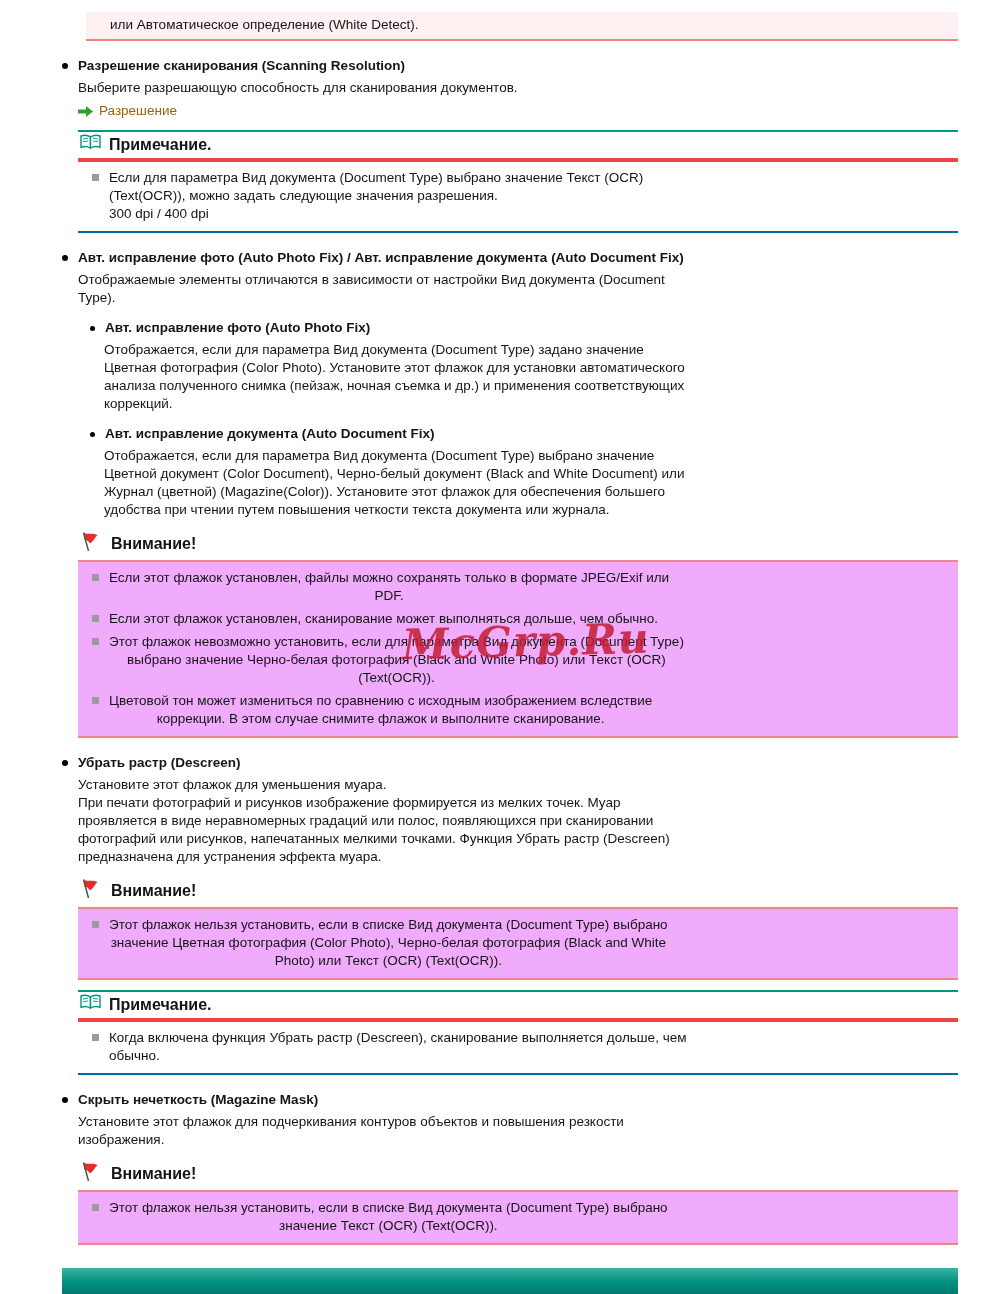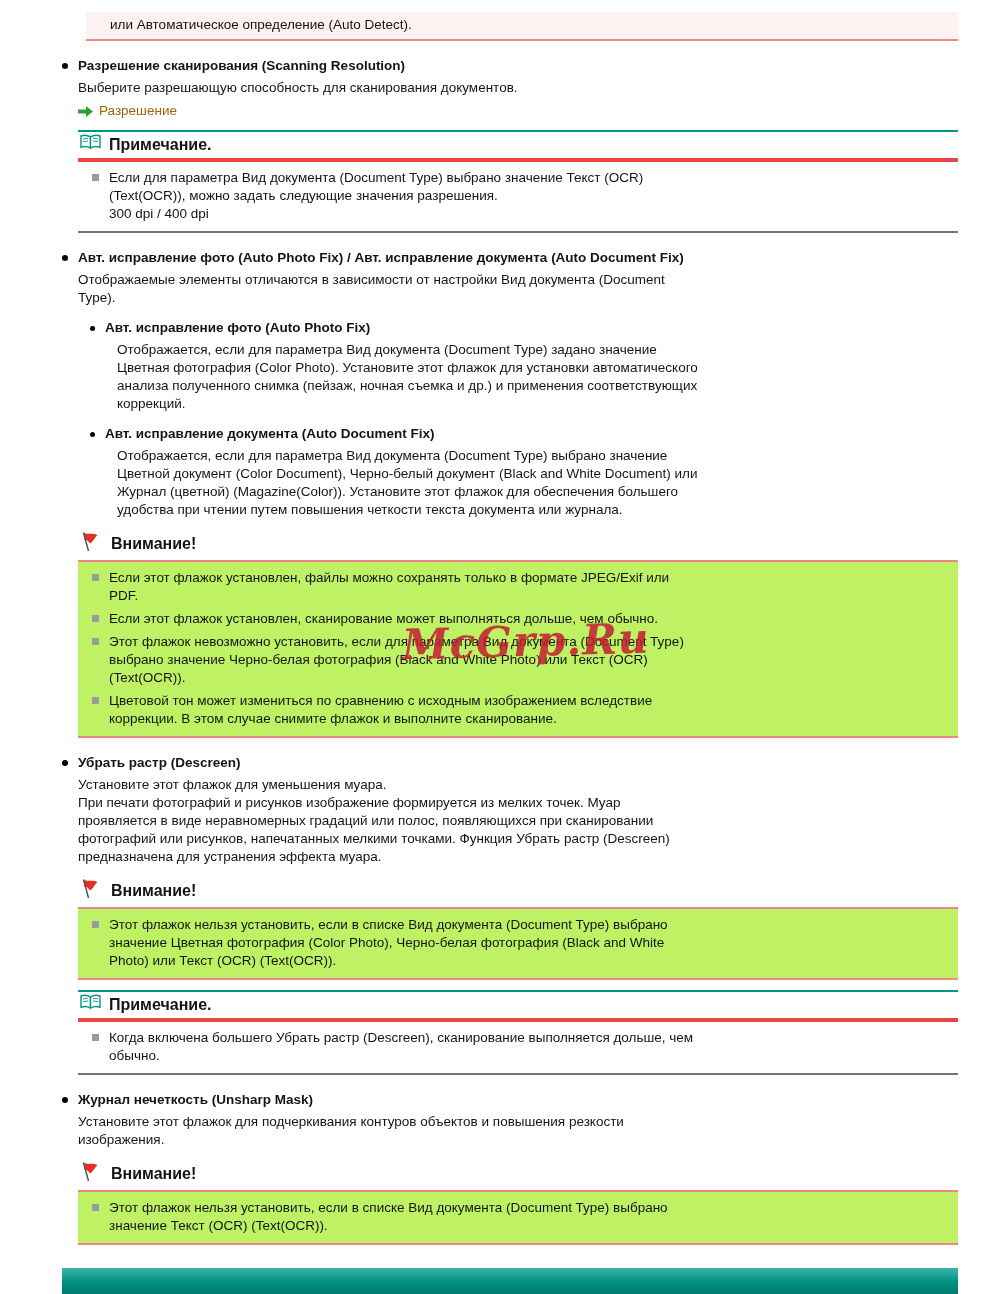--- a/index.html
+++ b/index.html
@@ -19,33 +19,33 @@
 
   .sec { margin-top:16px; }
   .sec-head { display:flex; align-items:flex-start; gap:10px; }
   .dot { flex:none; width:6px; height:6px; border-radius:50%; background:#000; margin-top:6px; }
   .dot.sm { width:5px; height:5px; margin-top:7px; }
   .sec-head .h { font-weight:bold; }
   .sec-body { margin-left:16px; }
   .sec-body > p { margin-top:4px; }
 
   .subsec { margin-top:12px; margin-left:12px; }
-  .subsec .sub-body { margin-left:27px; margin-top:4px; }
+  .subsec .sub-body { margin-left:14px; margin-top:4px; }
 
   .link-row { display:flex; align-items:center; gap:6px; margin-top:5px; }
   .green-link { color:#a16207; text-decoration:none; cursor:pointer; }
   .arr { display:inline-flex; }
 
   .nwbox { margin:10px 0 4px 0; }
   .bx-title { display:flex; align-items:center; gap:8px; font-size:16px; line-height:20px;
               font-weight:bold; padding:2px 0 3px 2px; }
   .note .bx-title { border-top:2px solid #009980; border-bottom:4px solid #ef4444; }
   .warn .bx-title { border-bottom:2px solid #ef8686; }
-  .bx-content { padding:7px 12px 8px 14px; border-bottom:2px solid #737373; }
-  .warn .bx-content { background:#bef264; border-bottom-color:#ef8686; }
+  .bx-content { padding:7px 12px 8px 14px; border-bottom:2px solid #0369a1; }
+  .warn .bx-content { background:#f0abfc; border-bottom-color:#ef8686;text-align:center; }
 
   .sq-item { display:flex; gap:10px; align-items:flex-start; }
   .sq-item + .sq-item { margin-top:5px; }
   .sq { flex:none; width:7px; height:7px; background:#9b9b9b; margin-top:5px; }
 
   .watermark { position:absolute; left:402px; top:618px;
                font-family:"DejaVu Serif","Liberation Serif",serif; font-style:italic;
                font-weight:bold; font-size:42px; line-height:48px;
                color:rgba(196,28,50,.85); transform:rotate(-1.5deg); letter-spacing:1px;
                pointer-events:none; }
@@ -55,21 +55,21 @@
 </style>
 </head>
 <body>
 
 <div class="page">
 
 
   <div class="content">
 
     <div class="cont-box">
-      <div class="pre">или Автоматическое определение (Auto Detect).</div>
+      <div class="pre">или Автоматическое определение (White Detect).</div>
     </div>
 
     <section class="sec">
       <div class="sec-head">
         <span class="dot"></span>
         <span class="h">Разрешение сканирования (Scanning Resolution)</span>
       </div>
       <div class="sec-body">
         <p class="pre">Выберите разрешающую способность для сканирования документов.</p>
         <div class="link-row">
@@ -216,32 +216,32 @@
                 <line x1="3" y1="7.7" x2="8" y2="7" stroke="#009980" stroke-width=".9"></line>
                 <line x1="13" y1="4.3" x2="18" y2="5" stroke="#009980" stroke-width=".9"></line>
                 <line x1="13" y1="7" x2="18" y2="7.7" stroke="#009980" stroke-width=".9"></line>
               </svg>
             </span>
             <span>Примечание.</span>
           </div>
           <div class="bx-content">
             <div class="sq-item">
               <span class="sq"></span>
-              <span class="pre">Когда включена большего Убрать растр (Descreen), сканирование выполняется дольше, чем
+              <span class="pre">Когда включена функция Убрать растр (Descreen), сканирование выполняется дольше, чем
 обычно.</span>
             </div>
           </div>
         </div>
       </div>
     </section>
 
     <section class="sec">
       <div class="sec-head">
         <span class="dot"></span>
-        <span class="h">Журнал нечеткость (Unsharp Mask)</span>
+        <span class="h">Скрыть нечеткость (Magazine Mask)</span>
       </div>
       <div class="sec-body">
         <p class="pre">Установите этот флажок для подчеркивания контуров объектов и повышения резкости
 изображения.</p>
 
         <div class="nwbox warn">
           <div class="bx-title">
             <span>
               <svg width="23" height="21" viewBox="0 0 23 21">
                 <path d="M3.5 1.5C8 4.5 12 1 17.5 4c-2.5 2.5-4.5 6.5-7.5 8.5C8 9 5.5 8.5 4.5 8.8z" fill="#e62e28"></path>

